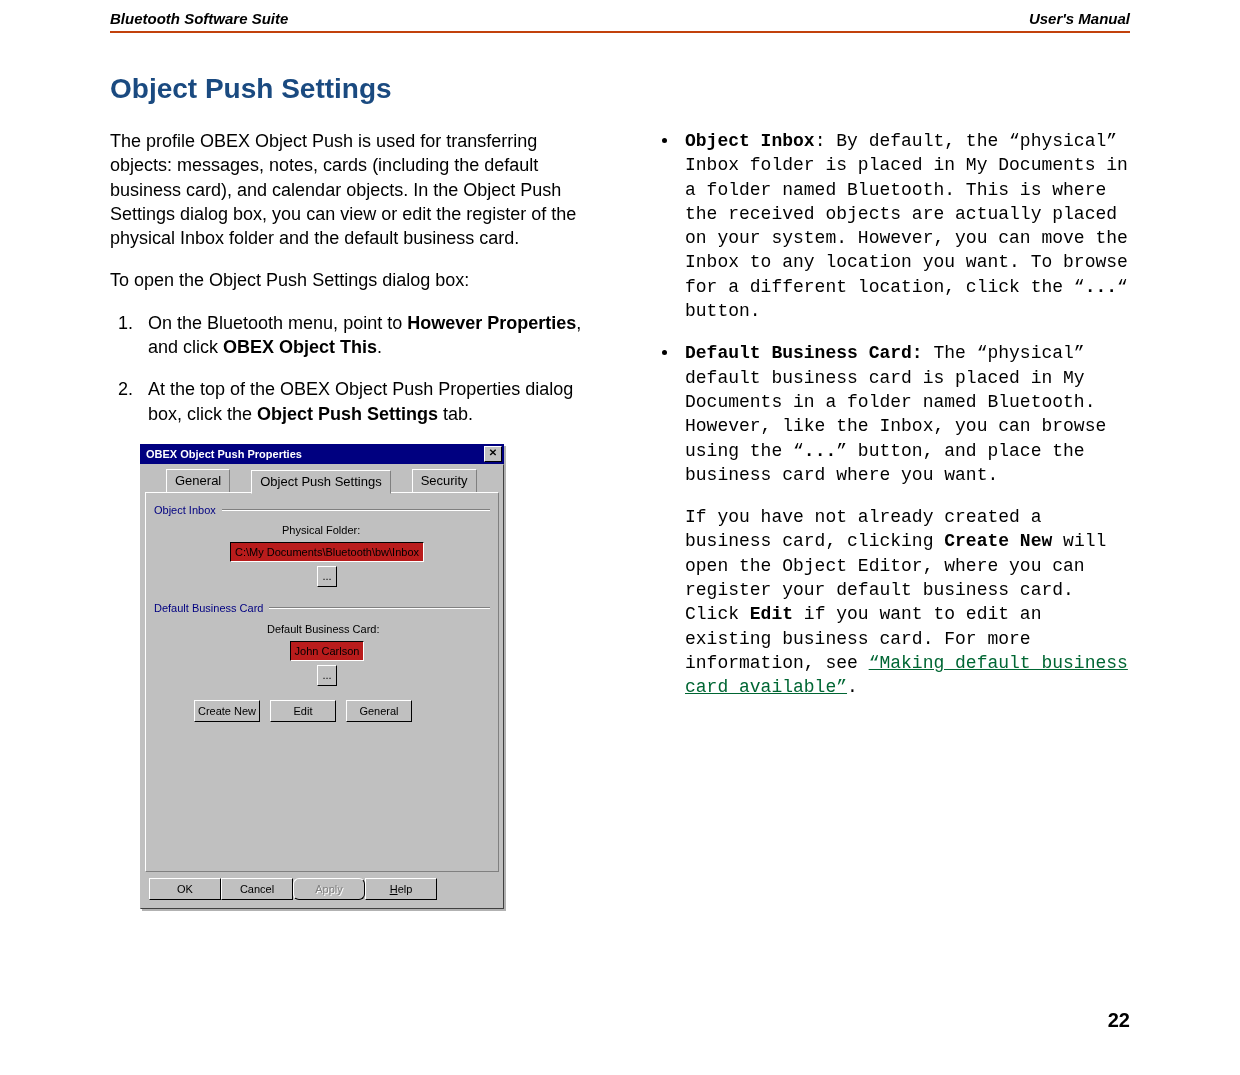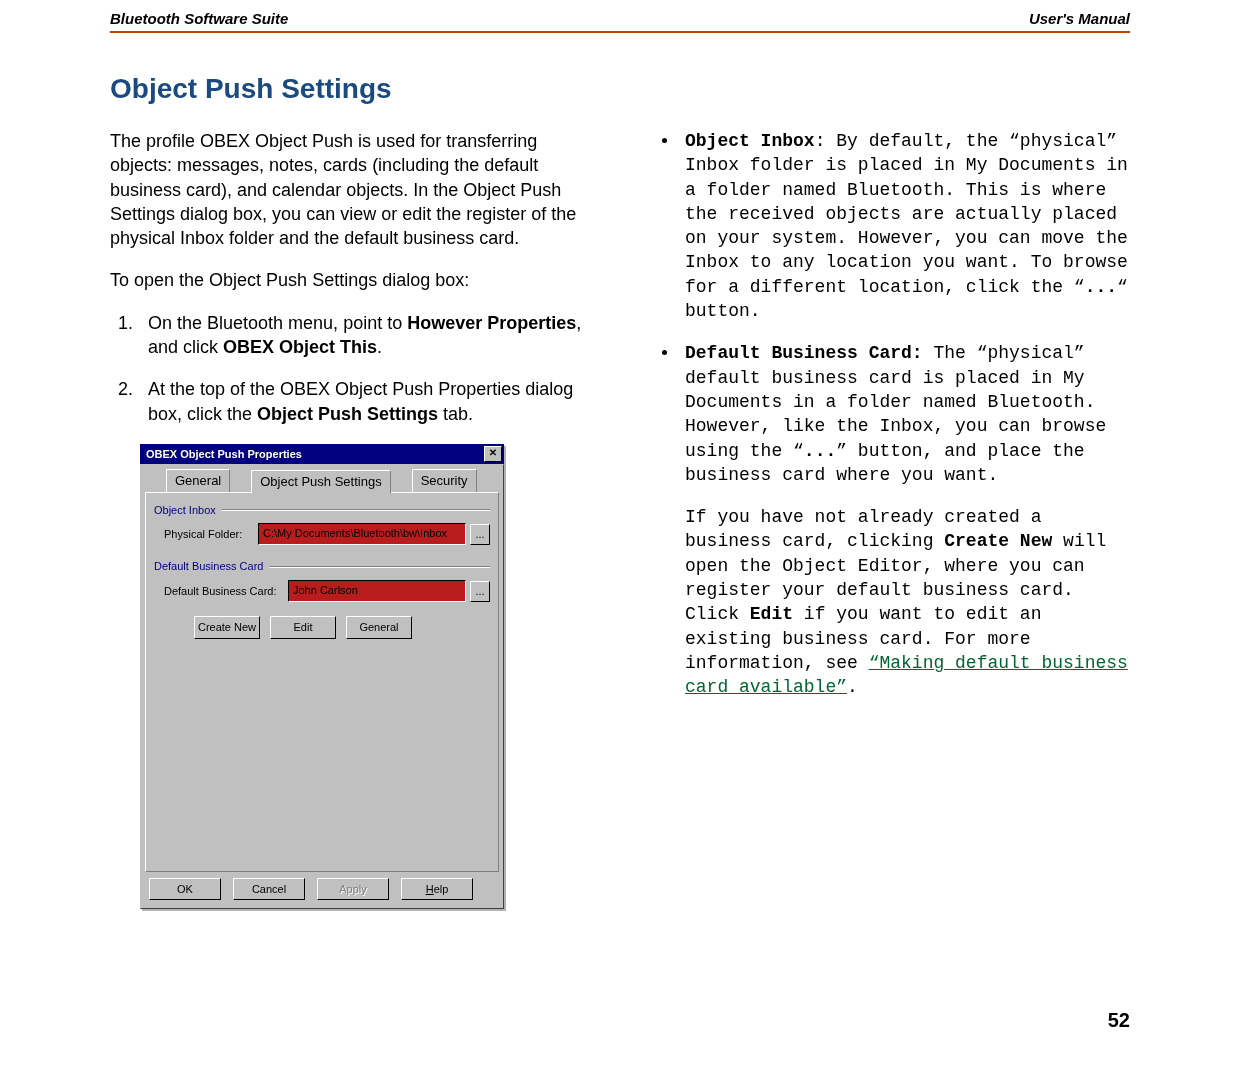--- a/index.html
+++ b/index.html
@@ -152,20 +152,21 @@
     flex: 1;
     height: 1px;
     background: #808080;
     border-bottom: 1px solid #fff;
   }
   .field-row {
     display: flex;
     align-items: center;
     gap: 4px;
     margin: 6px 0 14px 10px;
+    flex-direction: column;
   }
   .field-label {
     min-width: 90px;
     font-size: 11px;
   }
   .text-input {
     flex: 1;
     background: #b91c1c;
     border: 1px solid #808080;
     border-top-color:#000;
@@ -192,28 +193,29 @@
     min-width: 18px;
     padding: 2px 0;
   }
   .btn-row {
     display: flex;
     gap: 10px;
     margin-left: 40px;
   }
   .dlg-footer {
     display: flex;
-    gap: 12px;
+    gap: 0;
     justify-content: flex-start;
     padding: 6px 4px 4px 4px;
   }
   .dlg-footer .btn { min-width: 70px; }
   .btn.disabled {
     color: #808080;
     text-shadow: 1px 1px 0 #fff;
+    border-radius: 6px;
   }
   .underline-letter { text-decoration: underline; }
 </style>
 </head>
 <body>
 
 <div class="page">
 
   <div class="header-row">
     <span>Bluetooth Software Suite</span>
@@ -293,14 +295,14 @@
             <span class="bold">Default Business Card:</span><span> The “physical” default business card is placed in My Documents in a folder named Bluetooth. However, like the Inbox, you can browse using the “</span><span class="bold">...</span><span>” button, and place the business card where you want.</span>
           </div>
           <div class="para">
             <span>If you have not already created a business card, clicking </span><span class="bold">Create New</span><span> will open the Object Editor, where you can register your default business card. Click </span><span class="bold">Edit</span><span> if you want to edit an existing business card. For more information, see </span><a href="#" class="xref">“Making default business card available”</a><span>.</span>
           </div>
         </li>
       </ul>
     </div>
   </div>
 
-  <div class="page-num">52</div>
+  <div class="page-num">22</div>
 </div>
 
 </body></html>

